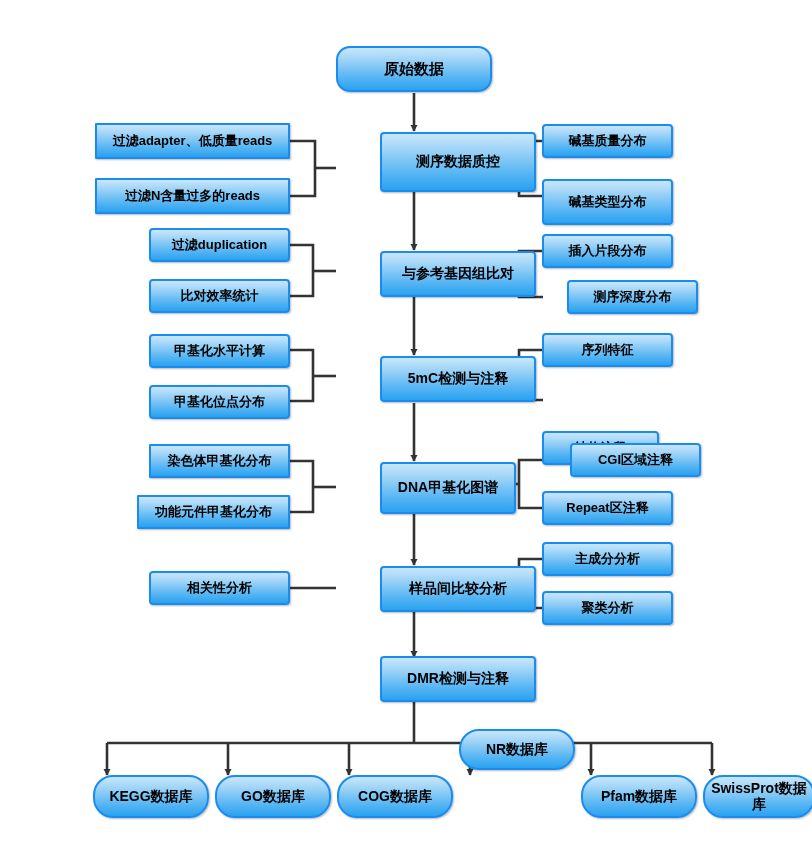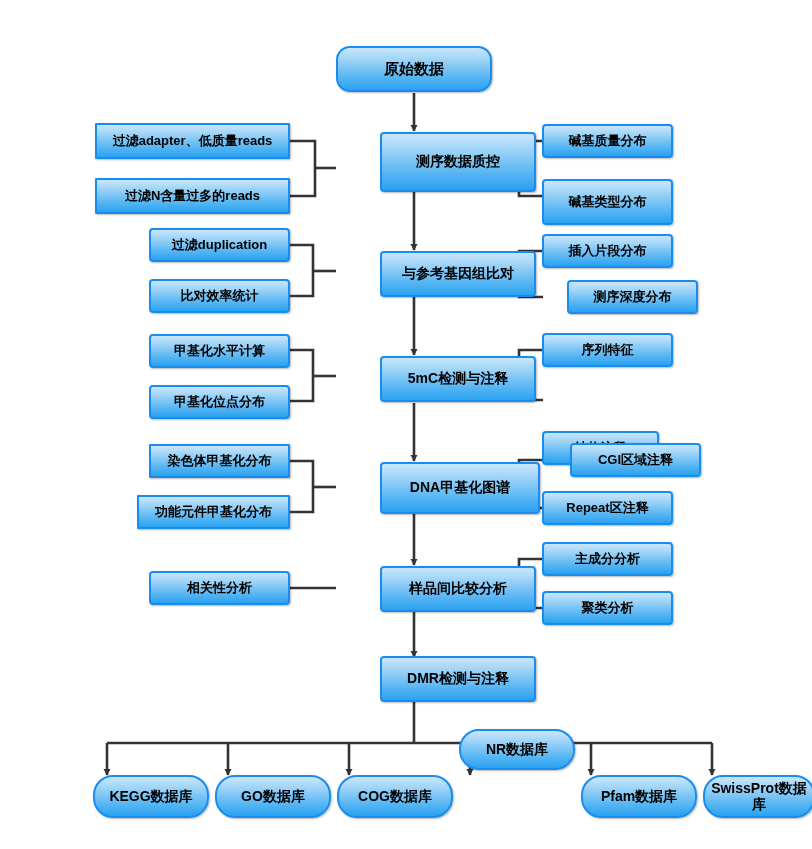--- a/index.html
+++ b/index.html
@@ -115,21 +115,21 @@
 
   <div class="node soft f14" style="left:336px; top:132px; width:156px; height:60px;">
     <span>测序数据质控</span>
   </div>
   <div class="node soft f14" style="left:336px; top:251px; width:156px; height:46px;">
     <span>与参考基因组比对</span>
   </div>
   <div class="node soft f14" style="left:336px; top:356px; width:156px; height:46px;">
     <span>5mC检测与注释</span>
   </div>
-  <div class="node soft f14" style="left:336px; top:462px; width:160px; height:52px;">
+  <div class="node soft f14" style="left:336px; top:462px; width:136px; height:52px;">
     <span>DNA甲基化图谱</span>
   </div>
   <div class="node soft f14" style="left:336px; top:566px; width:156px; height:46px;">
     <span>样品间比较分析</span>
   </div>
 
   <div class="node sharp f13" style="left:95px; top:123px; width:195px; height:36px;">
     <span>过滤adapter、低质量reads</span>
   </div>
   <div class="node sharp f13" style="left:95px; top:178px; width:195px; height:36px;">

